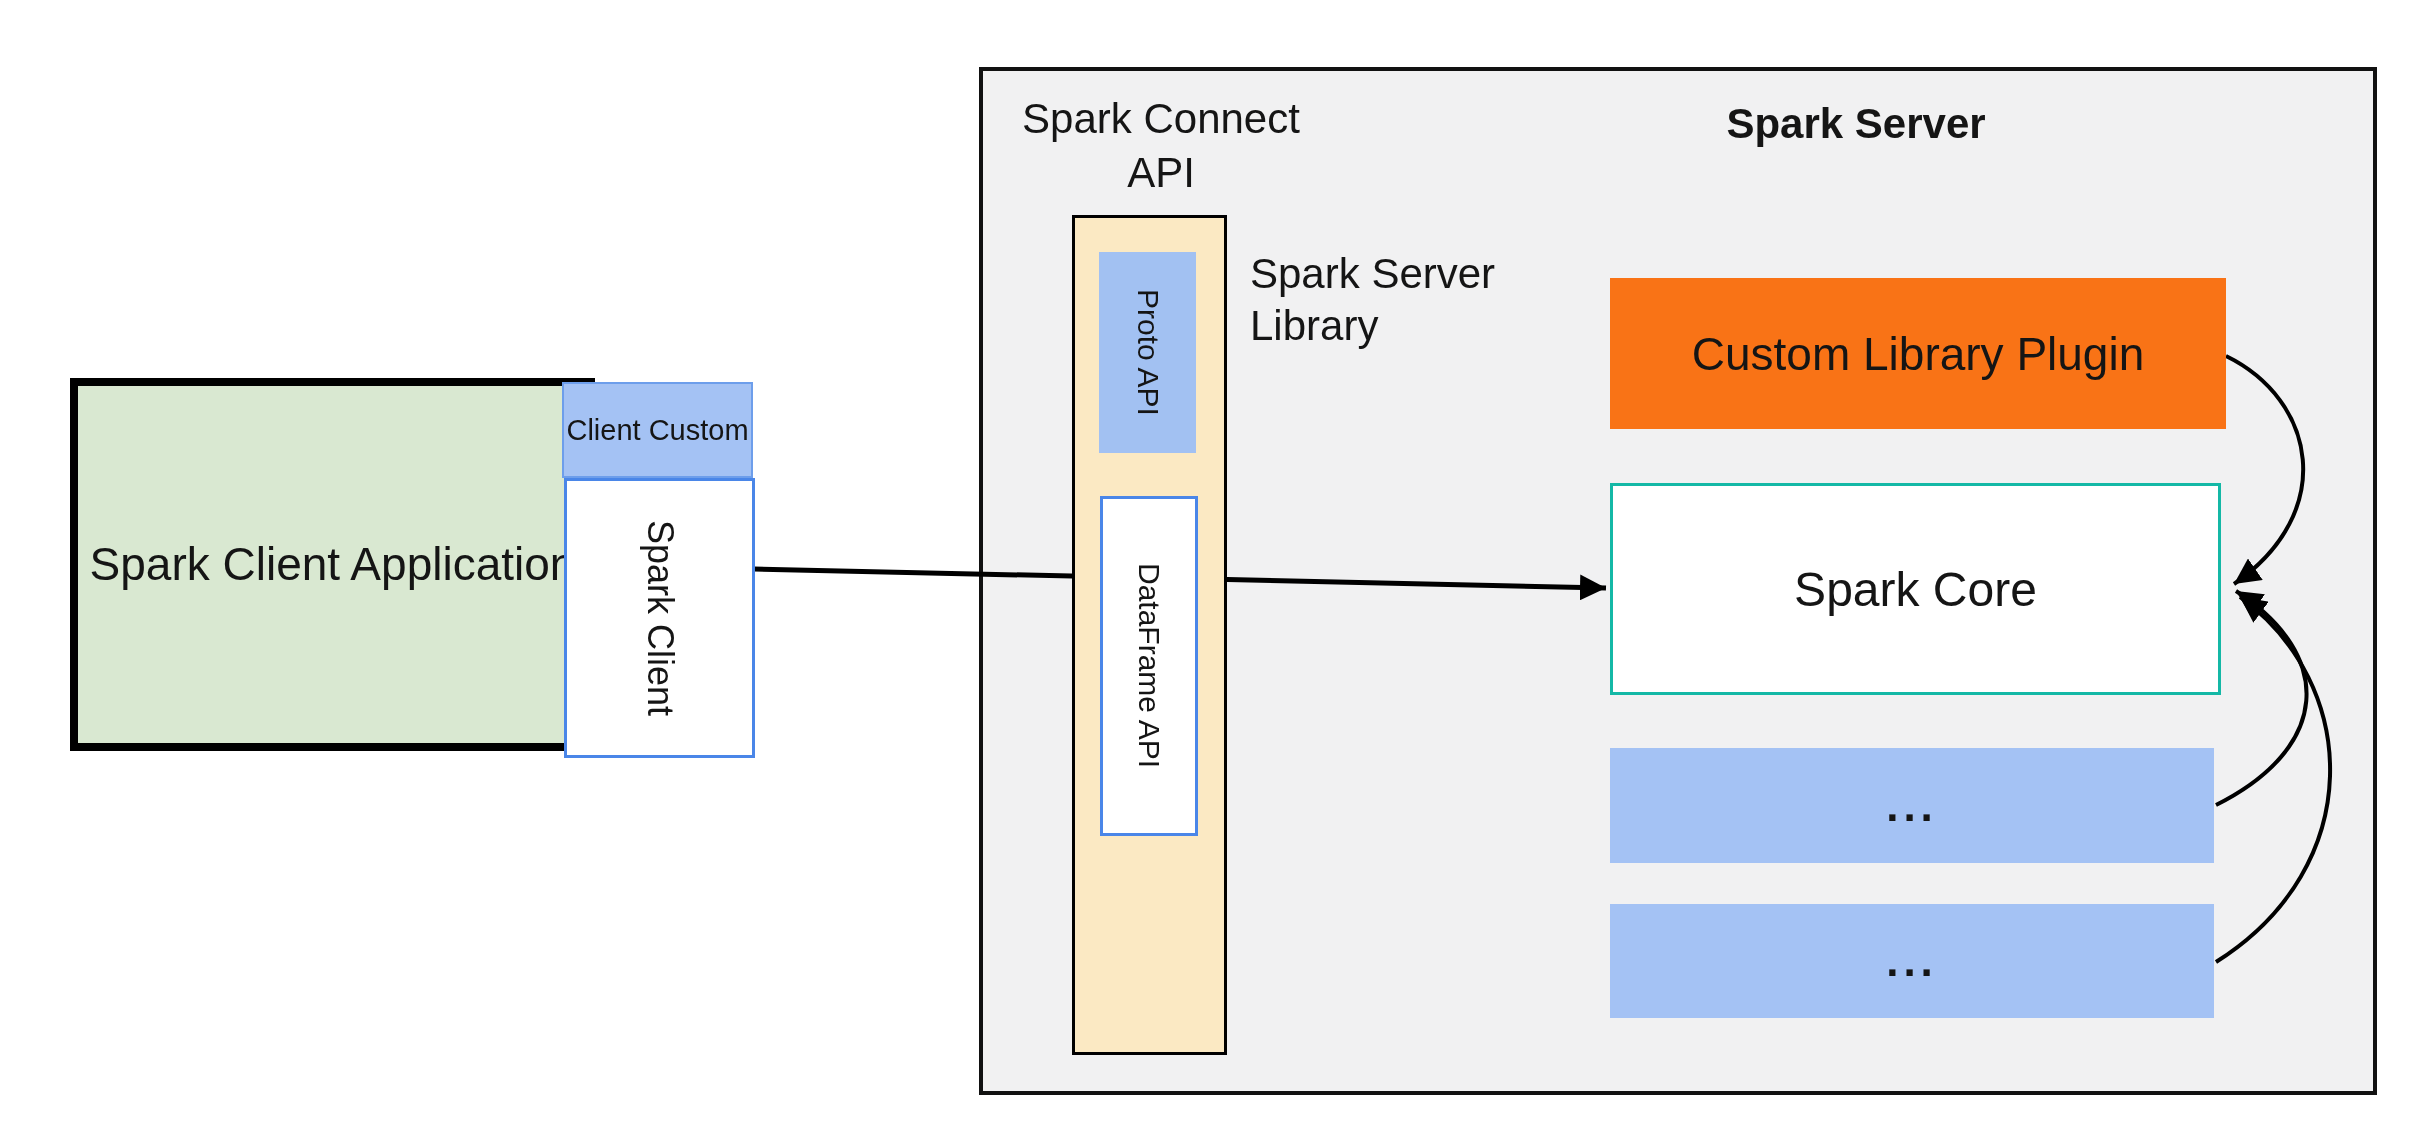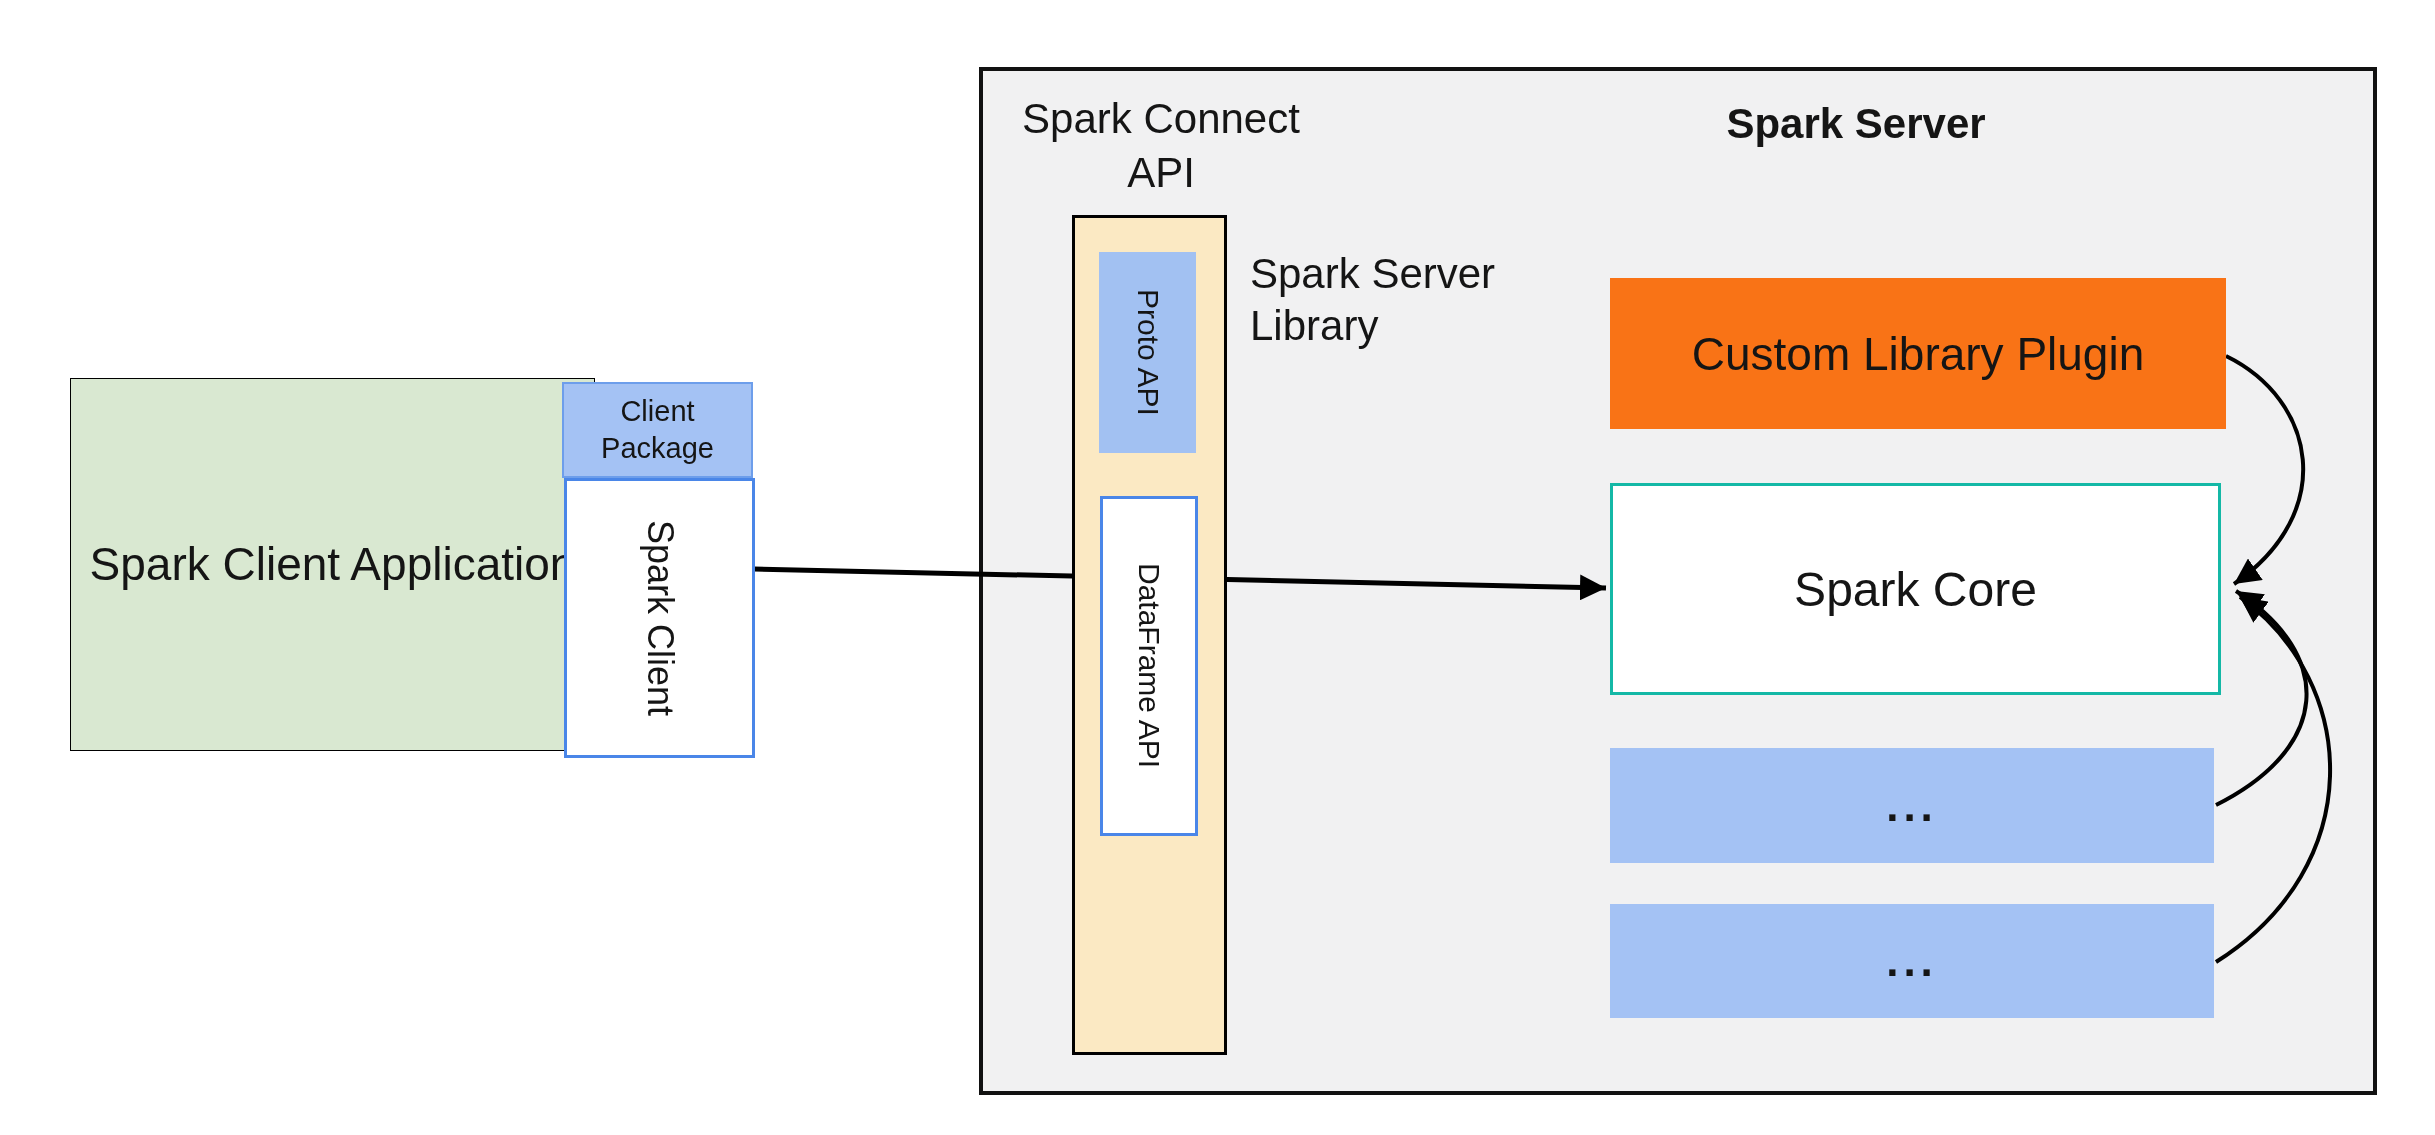--- a/index.html
+++ b/index.html
@@ -17,21 +17,21 @@
     display: flex;
     align-items: center;
     justify-content: center;
     text-align: center;
   }
 
   
   .green-box {
     left: 70px; top: 378px; width: 525px; height: 373px;
     background: #d9e8d1;
-    border: 1px solid #000000;
+    border: 8px solid #000000;
   }
   .green-box .label { font-size: 46px; line-height: 1.38; padding: 0 10px; }
 
   .client-package-box {
     left: 562px; top: 382px; width: 191px; height: 96px;
     background: #a4c2f4;
     border: 2px solid #6d9eeb;
   }
   .client-package-box .label { font-size: 29px; line-height: 1.26; }
 
@@ -137,21 +137,21 @@
     <line x1="754" y1="569" x2="1606" y2="588" stroke="#000000" stroke-width="5" marker-end="url(#arrowhead)"></line>
 
     <path d="M 2226,356 C 2316,400 2338,512 2234,584" fill="none" stroke="#000000" stroke-width="4" marker-end="url(#arrowhead)"></path>
 
     <path d="M 2216,805 C 2330,748 2336,656 2236,591" fill="none" stroke="#000000" stroke-width="4" marker-end="url(#arrowhead)"></path>
 
     <path d="M 2216,962 C 2368,866 2360,684 2240,597" fill="none" stroke="#000000" stroke-width="4" marker-end="url(#arrowhead)"></path>
   </svg>
 
   <div class="abs center-flex client-package-box">
-    <div class="label">Client Package</div>
+    <div class="label">Client Custom</div>
   </div>
 
   <div class="abs center-flex spark-client-box">
     <div class="label vtext">Spark Client</div>
   </div>
 
   <div class="abs connect-api-label">Spark Connect API</div>
 
   <div class="abs yellow-box"></div>
 

